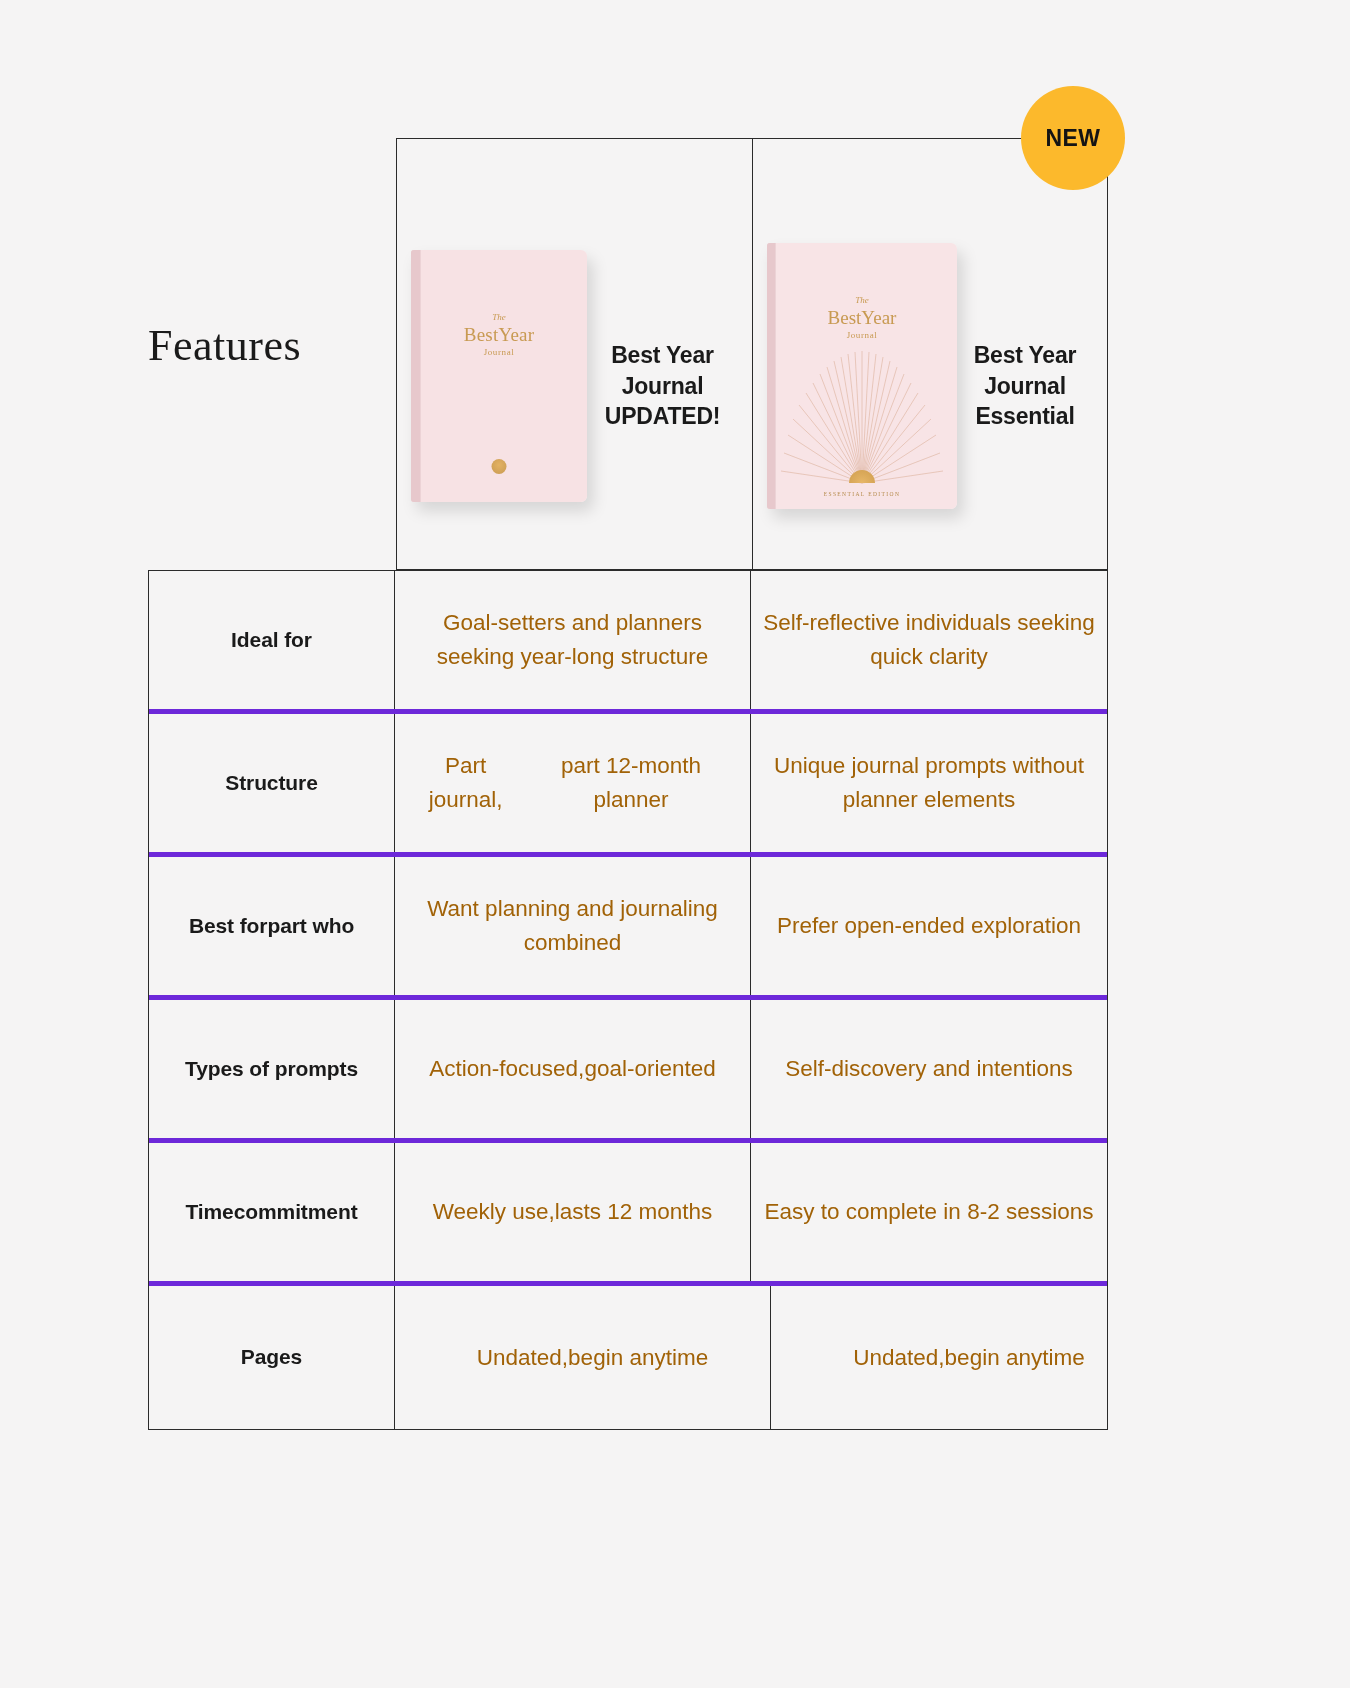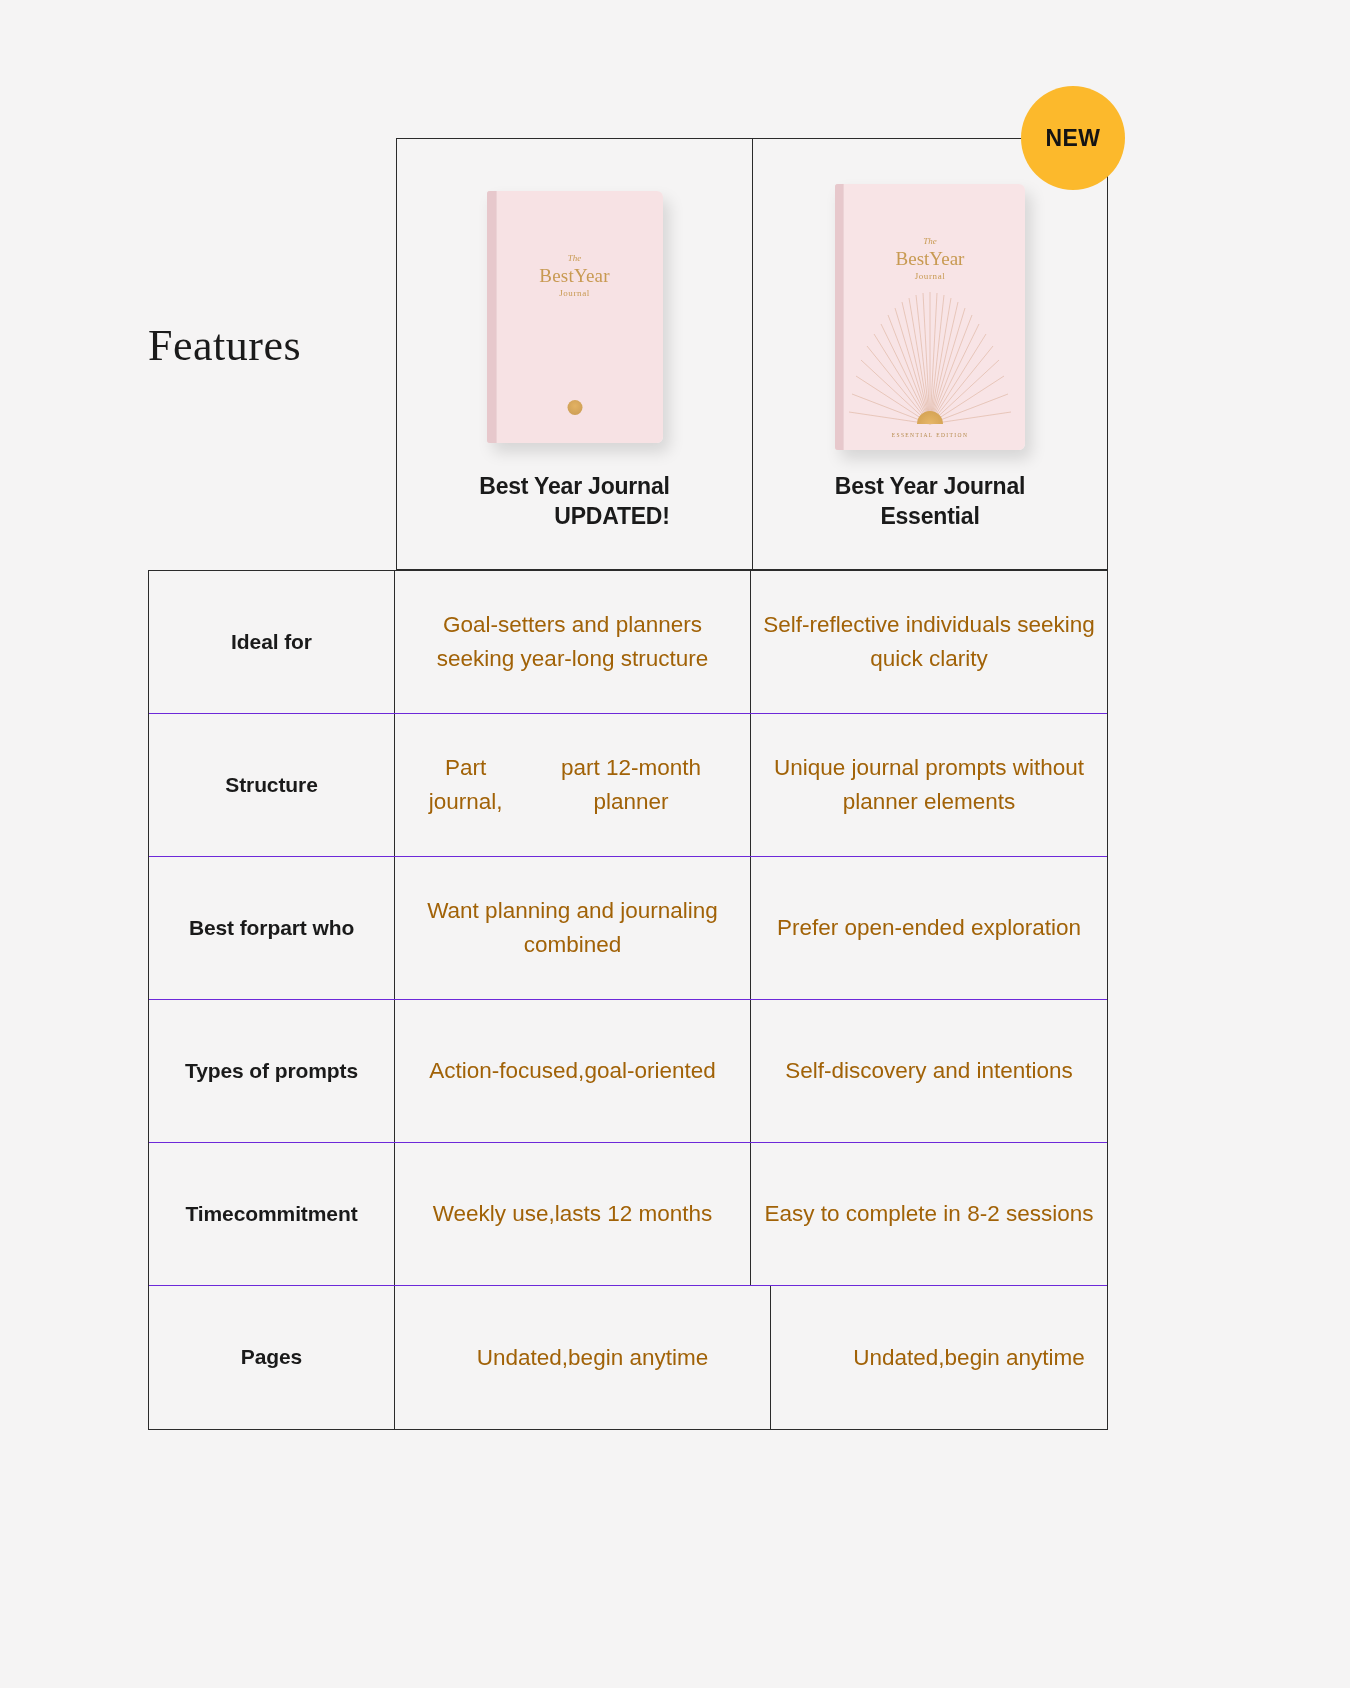--- a/index.html
+++ b/index.html
@@ -47,21 +47,21 @@
     font-size: 44px;
     font-weight: 400;
     letter-spacing: 0.5px;
     color: #1a1a1a;
     white-space: nowrap;
   }
 
   .header-cell {
     border: 1px solid #2b2b2b;
     display: flex;
-    flex-direction: column;
+    flex-direction: row;
     align-items: center;
     justify-content: flex-start;
     padding: 44px 14px 0 14px;
     position: relative;
   }
   .header-cell.mid { border-right: none; }
 
   .book-wrap {
     height: 268px;
     display: flex;
@@ -135,25 +135,25 @@
   }
 
   .prod-title {
     text-align: center;
     font-size: 23px;
     font-weight: 700;
     line-height: 1.32;
     letter-spacing: -0.2px;
     margin-top: 20px;
   }
-  .prod-title .upd { font-weight: 700; text-align: right; }
+  .prod-title .upd { font-weight: 700; }
 
   
   .body-rows { border: 1px solid #2b2b2b; border-top: 1px solid #2b2b2b; }
-  .brow { display: flex; border-bottom: 1px solid #6d28d9; height: 143px; }
+  .brow { display: flex; border-bottom: 5px solid #6d28d9; height: 143px; }
   .brow:last-child { border-bottom: none; gap: 20px; }
 
   .cell {
     display: flex; align-items: center; justify-content: center;
     text-align: center;
     padding: 6px 12px;
   }
   .cell.feat {
     width: 246px; flex: 0 0 246px;
     border-right: 1px solid #2b2b2b;

